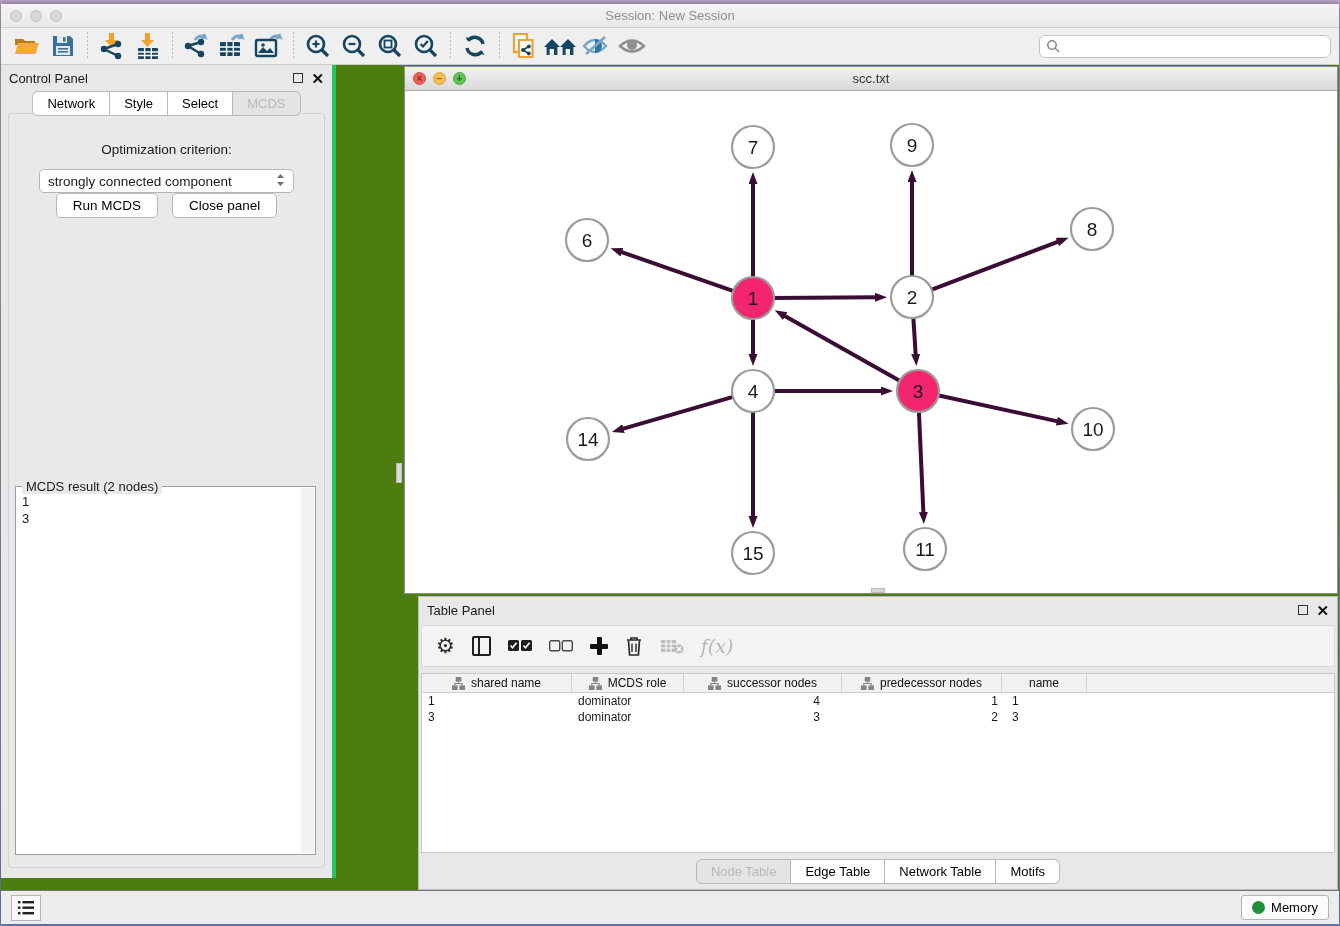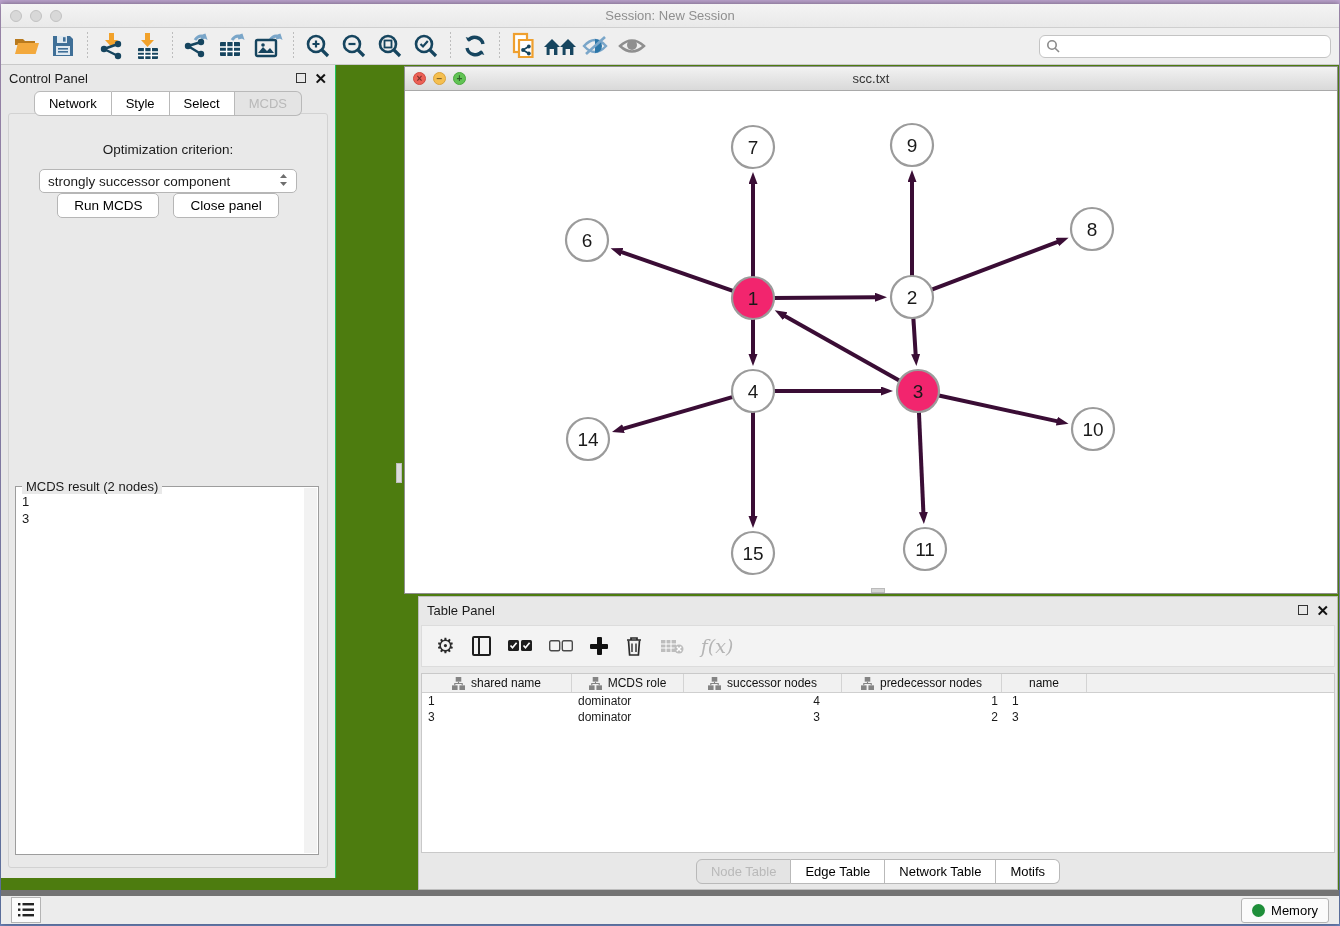--- a/index.html
+++ b/index.html
@@ -29,21 +29,21 @@
     background-image:linear-gradient(#bdbdbd 40%, transparent 40%); background-size:1px 4px; }
   .searchbox { margin-left:auto; width:292px; height:23px; background:#fff; border:1px solid #c4c4c4;
     border-radius:6px; display:flex; align-items:center; padding:0 6px; }
   .searchbox input { border:none; outline:none; flex:1; font-size:12px; font-family:inherit; background:transparent; }
 
   
   .content { flex:1; position:relative; }
 
   
   .control-panel { position:absolute; left:0; top:0; bottom:12px; width:335px;
-    border-right:1px solid #22c55e; background:#e8e8e8; }
+    border-right:4px solid #22c55e; background:#e8e8e8; }
   .panel-header { height:26px; display:flex; align-items:center; padding:0 8px; }
   .panel-header .ph-title { font-size:13px; color:#1a1a1a; }
   .ph-icons { margin-left:auto; display:flex; align-items:center; gap:8px; }
   .float-icon { width:10px; height:10px; border:1.5px solid #333; display:inline-block; }
   .close-icon { font-size:15px; font-weight:bold; color:#111; line-height:1; }
 
   .cp-tabs { display:flex; justify-content:center; margin-top:0; position:relative; z-index:2; }
   .tab { border:1px solid #b9b9b9; background:#fff; padding:4px 14px; font-size:13px;
     border-left-width:0; }
   .tab:first-child { border-left-width:1px; border-top-left-radius:6px; border-bottom-left-radius:6px; }
@@ -105,21 +105,21 @@
   .th { display:flex; align-items:center; justify-content:center; gap:6px; font-size:12px;
     border-right:1px solid #d4d4d4; color:#111; }
   .trow { display:flex; height:16px; align-items:center; font-size:12px; }
   .td { padding:0 6px; white-space:nowrap; overflow:hidden; }
   .td.num { text-align:right; }
   .c0 { width:150px; } .c1 { width:112px; } .c2 { width:158px; } .c3 { width:160px; } .c4 { width:85px; }
 
   .tp-tabs { display:flex; justify-content:center; margin:6px 0 5px 0; }
 
   
-  .statusbar { height:34px; background:#ececec; border-top:6px solid #737373;
+  .statusbar { height:34px; background:#ececec; border-top:1px solid #737373;
     display:flex; align-items:center; padding:0 10px; }
   .sb-left-btn { width:30px; height:26px; background:#fbfbfb; border:1px solid #b4b4b4;
     display:flex; align-items:center; justify-content:center; cursor:default; }
   .memory-btn { margin-left:auto; height:25px; background:#fbfbfb; border:1px solid #b4b4b4;
     border-radius:3px; display:flex; align-items:center; gap:6px; padding:0 10px; font-size:13px; cursor:default; }
   .green-dot { width:13px; height:13px; border-radius:50%; background:#1f8f3a; }
 </style>
 </head>
 <body>
 
@@ -288,21 +288,21 @@
       </div>
       <div class="cp-tabs">
         <button class="tab">Network</button>
         <button class="tab">Style</button>
         <button class="tab">Select</button>
         <button class="tab active">MCDS</button>
       </div>
       <div class="cp-body">
         <div class="opt-label">Optimization criterion:</div>
         <div class="dropdown">
-          <span>strongly successor component</span>
+          <span>strongly connected component</span>
           <span class="dd-arrows">
             <svg width="9" height="14" viewBox="0 0 9 14">
               <path d="M4.5 1 L8 5 H1 z" fill="#6e6e6e"></path>
                 <path d="M4.5 13 L1 9 H8 z" fill="#6e6e6e"></path>
             </svg>
           </span>
         </div>
         <div class="cp-buttons">
           <button class="btn">Run MCDS</button>
           <button class="btn">Close panel</button>

